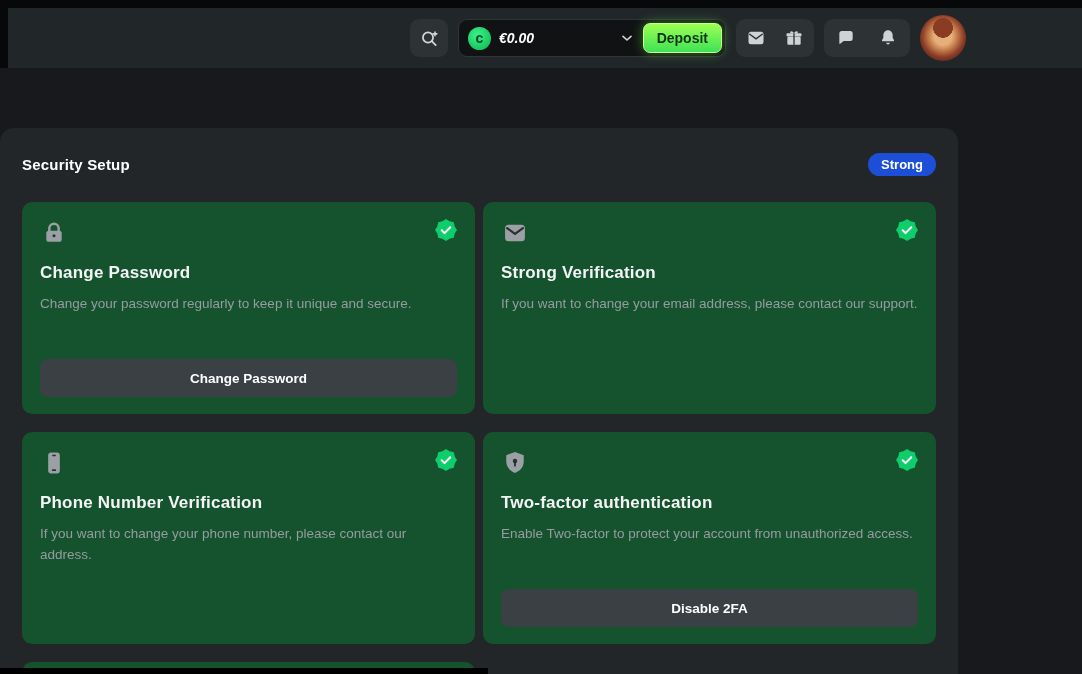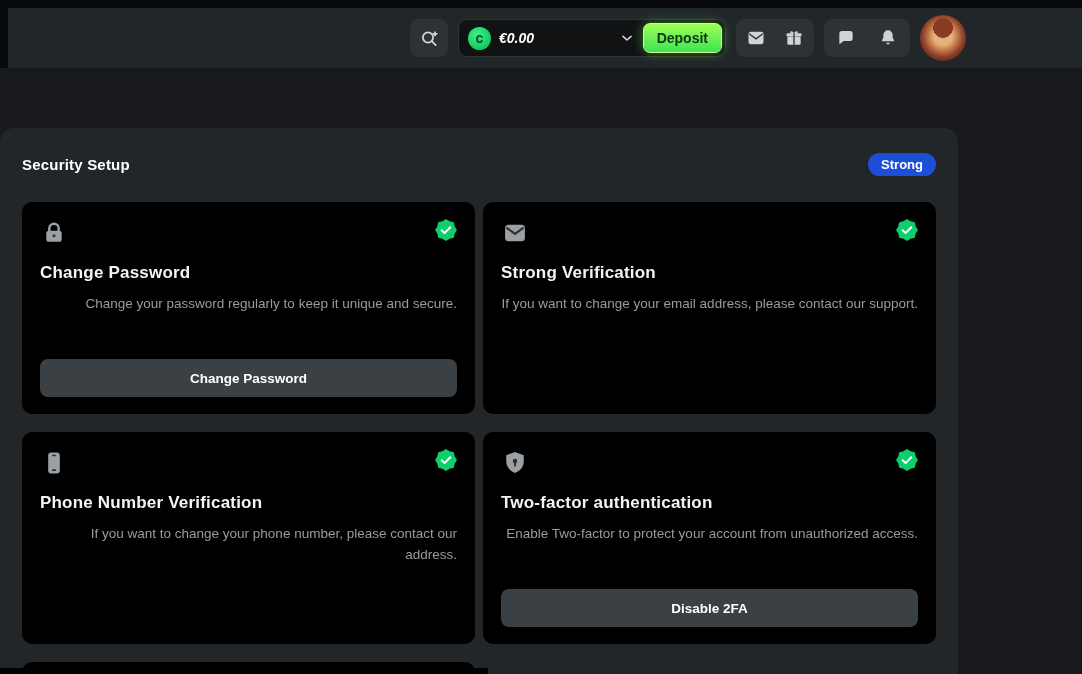--- a/index.html
+++ b/index.html
@@ -83,30 +83,30 @@
     background:#1d4ed8; color:#ffffff; font-weight:700; font-size:13px;
     border-radius:12px; padding:4px 13px;
   }
 
   .cards {
     display:grid; grid-template-columns:1fr 1fr;
     column-gap:8px; row-gap:18px;
     margin:26px 22px 0;
   }
   .card {
-    background:#000000; border-radius:10px;
+    background:#14532d; border-radius:10px;
     padding:17px 18px; min-height:212px;
     display:flex; flex-direction:column; position:relative;
   }
   .card-top { display:flex; justify-content:space-between; align-items:flex-start; }
   .card-icon { color:#9ba0a4; width:28px; height:28px; }
   .card-icon svg { width:28px; height:28px; }
   .seal { width:22px; height:22px; }
   .card-title { margin-top:16px; color:#f3f4f5; font-weight:800; font-size:17px; letter-spacing:.2px; }
-  .card-desc { margin-top:10px; color:#969ca1; font-size:13.5px; line-height:21px; max-width:417px;text-align:right; }
+  .card-desc { margin-top:10px; color:#969ca1; font-size:13.5px; line-height:21px; max-width:417px; }
   .card-btn {
     margin-top:auto; height:38px; width:100%;
     border:none; border-radius:8px; background:#3a4043;
     color:#ffffff; font-weight:800; font-size:13.5px; cursor:pointer;
     font-family:"Liberation Sans", sans-serif;
   }
   .card-partial { min-height:120px; }
 
   .window-edge-bottom {
     position:absolute; left:0; bottom:0; width:488px; height:6px;

